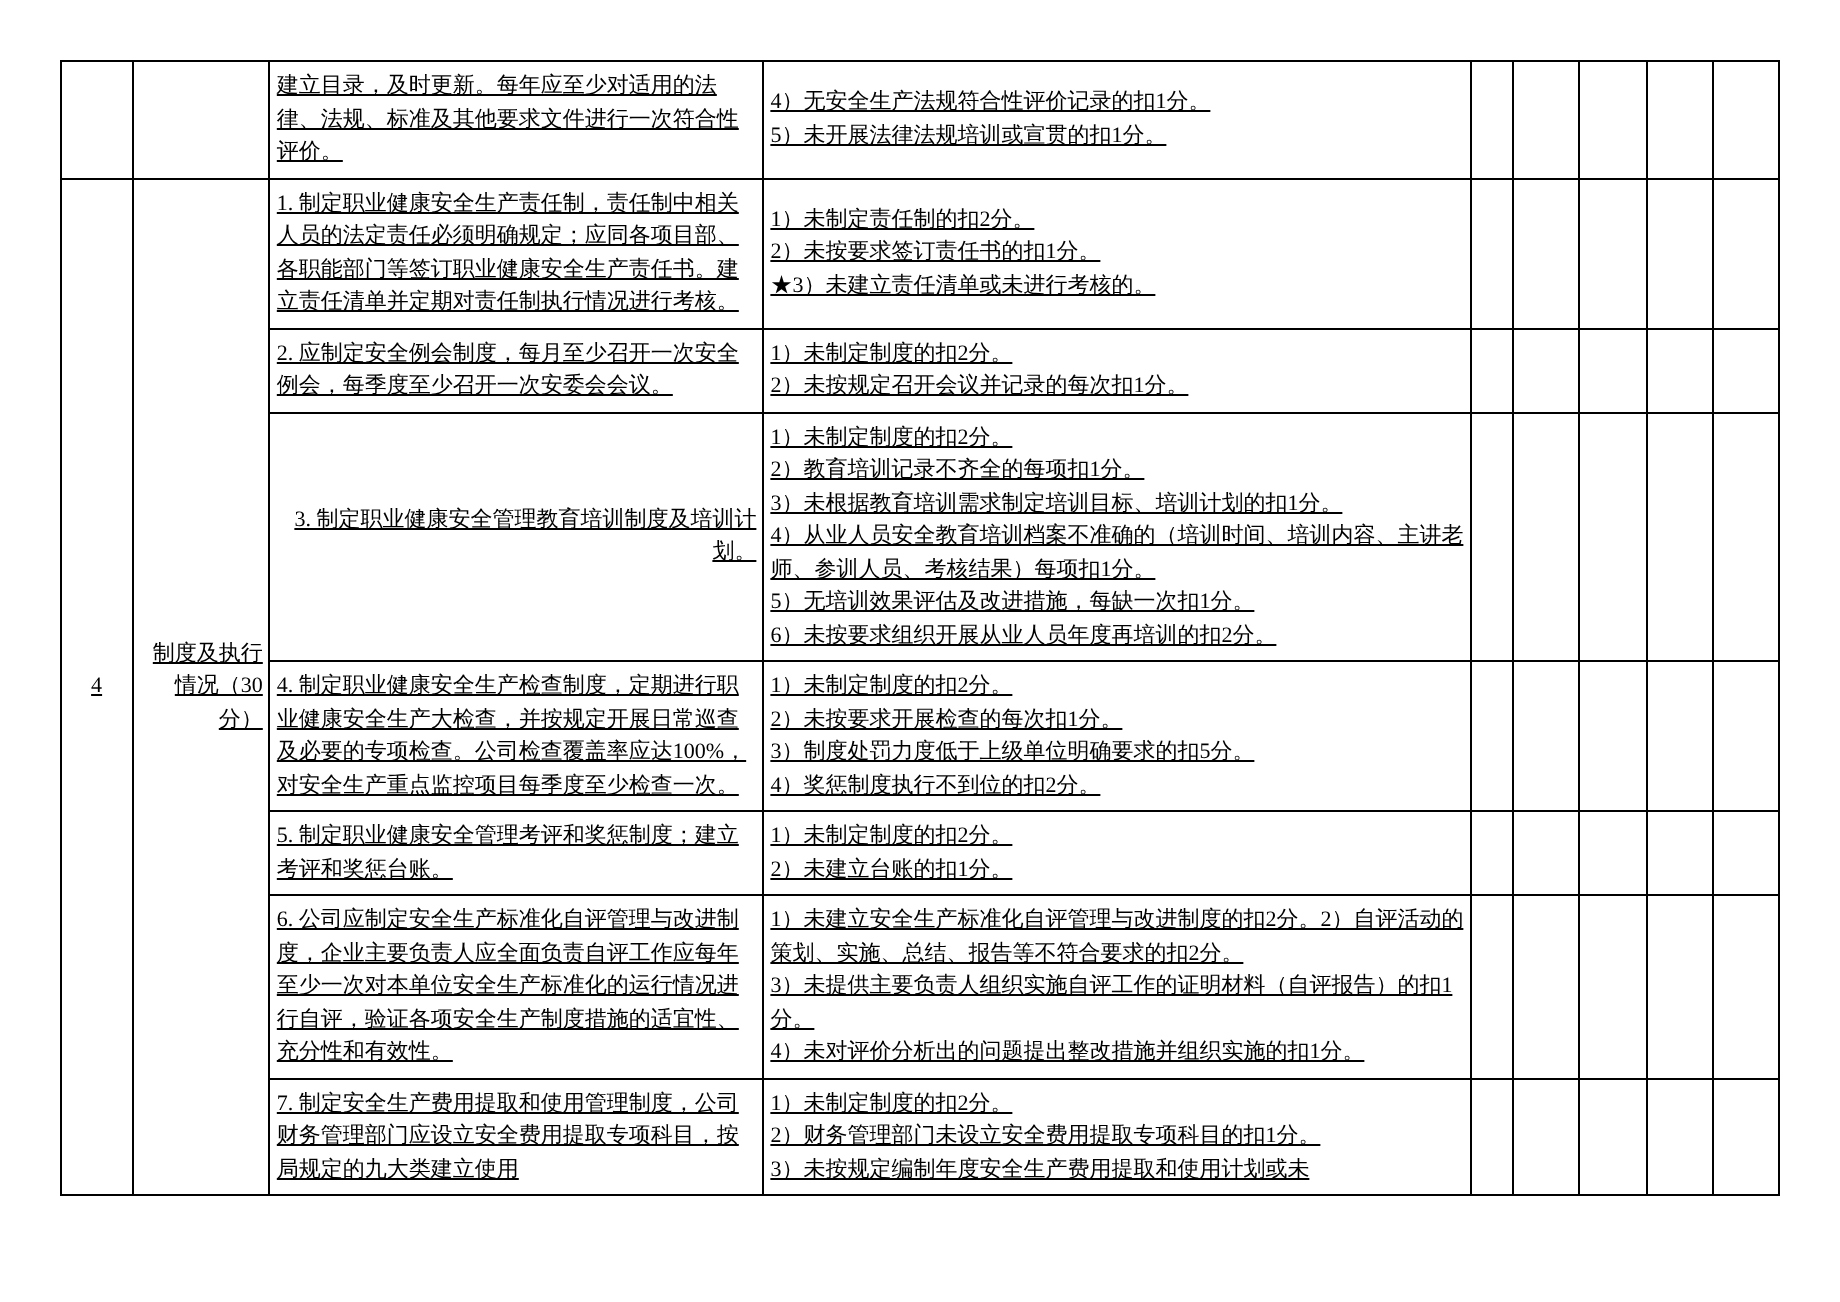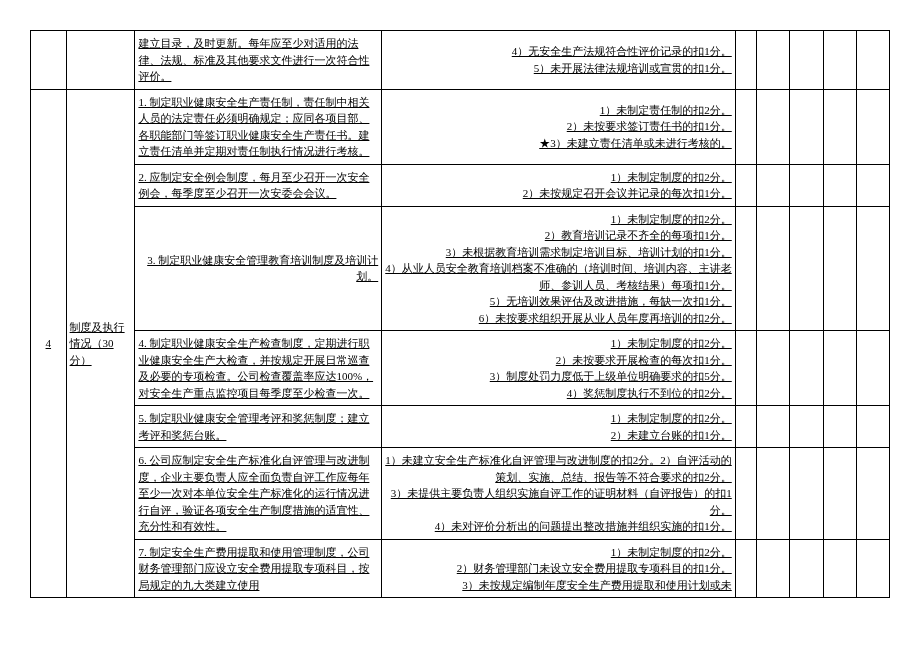--- a/index.html
+++ b/index.html
@@ -22,23 +22,23 @@
     }
     td {
       border: 1px solid #000;
       padding: 4px 3px;
       vertical-align: middle;
       line-height: 1.5;
       word-wrap: break-word;
       word-break: break-all;
     }
     .col0 { width: 30px; text-align: center; }
-    .col1 { width: 58px; text-align: left; }
+    .col1 { width: 58px; text-align: right; }
     .col2 { width: 208px; text-align: left; }
-    .col3 { width: 298px; text-align: right; }
+    .col3 { width: 298px; text-align: left; }
     .col4 { width: 18px; }
     .col5 { width: 28px; }
     .col6 { width: 28px; }
     .col7 { width: 28px; }
     .col8 { width: 28px; }
   </style>
 </head>
 <body>
 
 <table>

